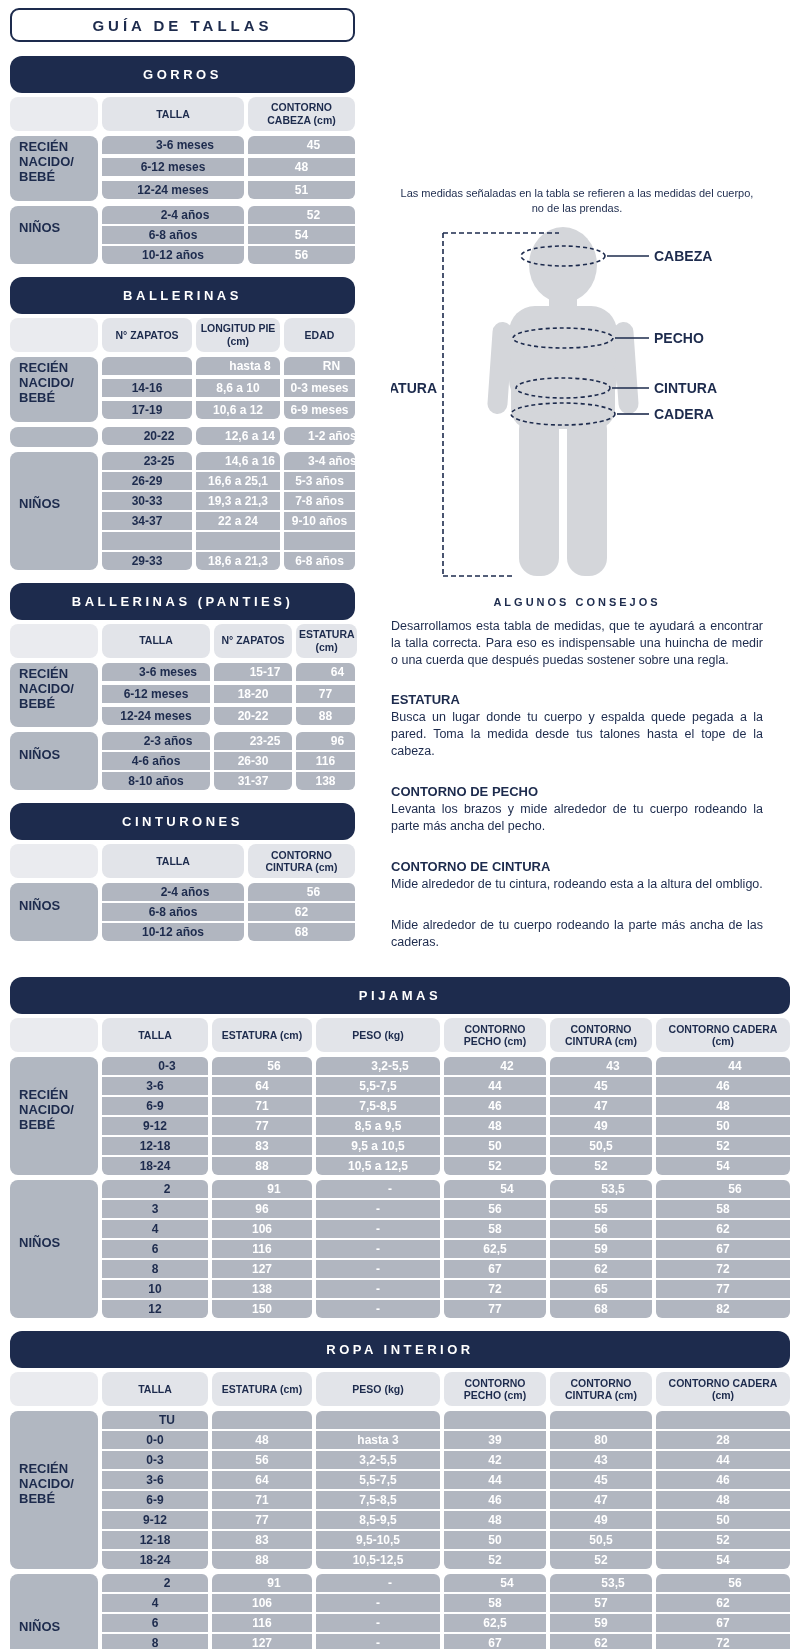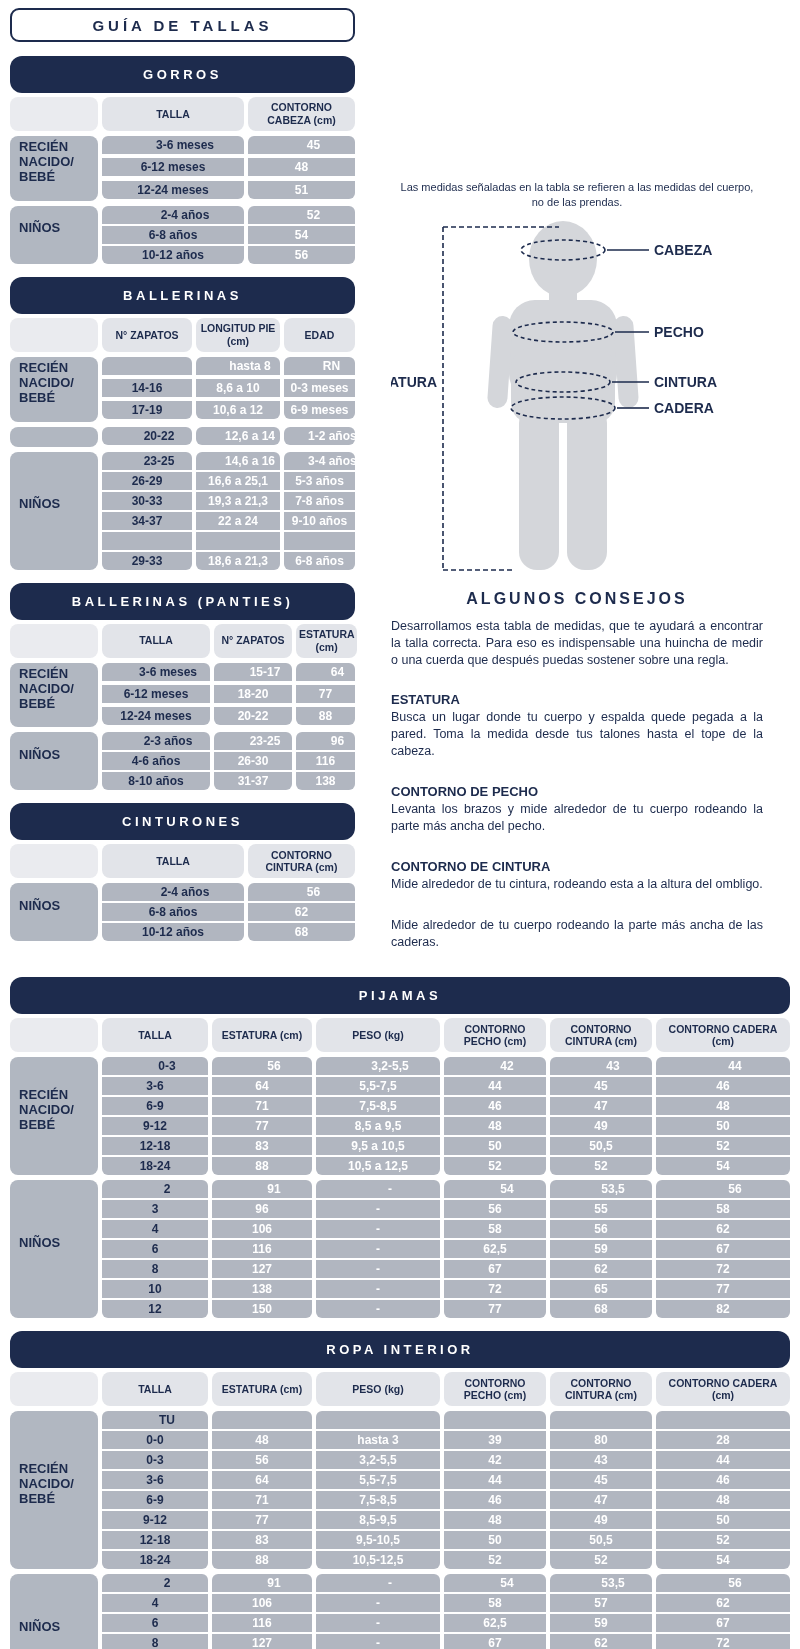--- a/index.html
+++ b/index.html
@@ -28,21 +28,21 @@
   .lab{background:#b1b7c1;border-radius:8px;display:flex;align-items:center;font-weight:bold;font-size:13px;line-height:1.15;
     color:#1d2b4d;padding:4px 6px 16px 9px;box-sizing:border-box;}
   .cell{background:#b1b6c0;height:18px;line-height:18px;text-align:center;font-size:12px;font-weight:bold;color:#fff;
     overflow:hidden;white-space:nowrap;}
   .cell.c0{color:#1d2b4d;}
   .cell.fr{border-top-left-radius:6px;border-top-right-radius:6px;padding-left:24px;}
   .cell.lr{border-bottom-left-radius:6px;border-bottom-right-radius:6px;}
 
   
   .intro{font-size:11px;line-height:1.35;text-align:center;margin:2px 6px 10px 6px;}
-  .consejos-h{font-weight:bold;font-size:16px;letter-spacing:3px;text-align:center;margin:8px 0 10px 0;}
+  .consejos-h{font-weight:bold;font-size:11px;letter-spacing:3px;text-align:center;margin:8px 0 10px 0;}
   .cons-text{font-size:12.5px;line-height:1.35;text-align:justify;margin:0 0 4px 0;}
   .cons-sec{margin-top:24px;}
   .cons-sec .sec-h{font-weight:bold;font-size:13px;margin-bottom:2px;}
   .diagram{display:block;margin:0 auto 6px auto;}
 
   .bigwrap{margin-top:23px;}
 </style>
 </head>
 <body>
 

